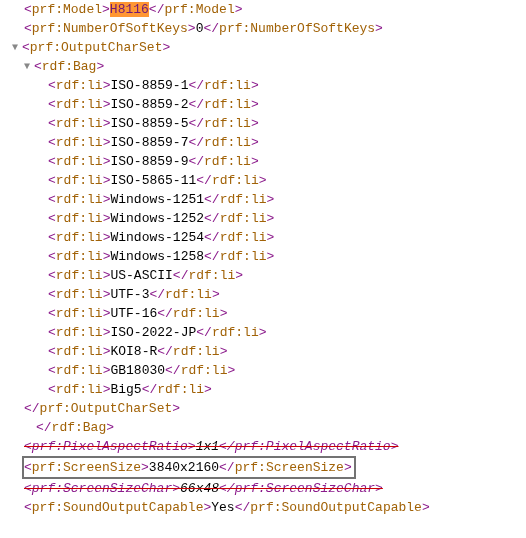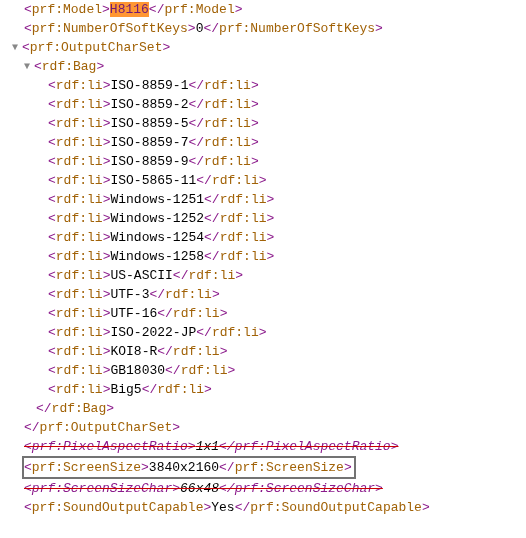--- a/index.html
+++ b/index.html
@@ -62,20 +62,20 @@
     <div class="line"><span class="indent" style="width:48px"></span><span class="punct">&lt;</span><span class="tag">rdf:li</span><span class="punct">&gt;</span><span class="text">Windows-1252</span><span class="punct">&lt;/</span><span class="tag">rdf:li</span><span class="punct">&gt;</span></div>
     <div class="line"><span class="indent" style="width:48px"></span><span class="punct">&lt;</span><span class="tag">rdf:li</span><span class="punct">&gt;</span><span class="text">Windows-1254</span><span class="punct">&lt;/</span><span class="tag">rdf:li</span><span class="punct">&gt;</span></div>
     <div class="line"><span class="indent" style="width:48px"></span><span class="punct">&lt;</span><span class="tag">rdf:li</span><span class="punct">&gt;</span><span class="text">Windows-1258</span><span class="punct">&lt;/</span><span class="tag">rdf:li</span><span class="punct">&gt;</span></div>
     <div class="line"><span class="indent" style="width:48px"></span><span class="punct">&lt;</span><span class="tag">rdf:li</span><span class="punct">&gt;</span><span class="text">US-ASCII</span><span class="punct">&lt;/</span><span class="tag">rdf:li</span><span class="punct">&gt;</span></div>
     <div class="line"><span class="indent" style="width:48px"></span><span class="punct">&lt;</span><span class="tag">rdf:li</span><span class="punct">&gt;</span><span class="text">UTF-3</span><span class="punct">&lt;/</span><span class="tag">rdf:li</span><span class="punct">&gt;</span></div>
     <div class="line"><span class="indent" style="width:48px"></span><span class="punct">&lt;</span><span class="tag">rdf:li</span><span class="punct">&gt;</span><span class="text">UTF-16</span><span class="punct">&lt;/</span><span class="tag">rdf:li</span><span class="punct">&gt;</span></div>
     <div class="line"><span class="indent" style="width:48px"></span><span class="punct">&lt;</span><span class="tag">rdf:li</span><span class="punct">&gt;</span><span class="text">ISO-2022-JP</span><span class="punct">&lt;/</span><span class="tag">rdf:li</span><span class="punct">&gt;</span></div>
     <div class="line"><span class="indent" style="width:48px"></span><span class="punct">&lt;</span><span class="tag">rdf:li</span><span class="punct">&gt;</span><span class="text">KOI8-R</span><span class="punct">&lt;/</span><span class="tag">rdf:li</span><span class="punct">&gt;</span></div>
     <div class="line"><span class="indent" style="width:48px"></span><span class="punct">&lt;</span><span class="tag">rdf:li</span><span class="punct">&gt;</span><span class="text">GB18030</span><span class="punct">&lt;/</span><span class="tag">rdf:li</span><span class="punct">&gt;</span></div>
     <div class="line"><span class="indent" style="width:48px"></span><span class="punct">&lt;</span><span class="tag">rdf:li</span><span class="punct">&gt;</span><span class="text">Big5</span><span class="punct">&lt;/</span><span class="tag">rdf:li</span><span class="punct">&gt;</span></div>
+    <div class="line"><span class="indent" style="width:24px"></span><span class="punct">&lt;/</span><span class="tag">prf:OutputCharSet</span><span class="punct">&gt;</span></div>
     <div class="line"><span class="indent" style="width:36px"></span><span class="punct">&lt;/</span><span class="tag">rdf:Bag</span><span class="punct">&gt;</span></div>
-    <div class="line"><span class="indent" style="width:24px"></span><span class="punct">&lt;/</span><span class="tag">prf:OutputCharSet</span><span class="punct">&gt;</span></div>
     <div class="line"><span class="indent" style="width:24px"></span><span class="strike">&lt;prf:PixelAspectRatio&gt;<span class="text">1x1</span>&lt;/prf:PixelAspectRatio&gt;</span></div>
     <div class="line"><span class="indent" style="width:24px"></span><span class="redbox"><span class="punct">&lt;</span><span class="tag">prf:ScreenSize</span><span class="punct">&gt;</span><span class="text">3840x2160</span><span class="punct">&lt;/</span><span class="tag">prf:ScreenSize</span><span class="punct">&gt;</span></span></div>
     <div class="line"><span class="indent" style="width:24px"></span><span class="strike">&lt;prf:ScreenSizeChar&gt;<span class="text">66x48</span>&lt;/prf:ScreenSizeChar&gt;</span></div>
     <div class="line"><span class="indent" style="width:24px"></span><span class="punct">&lt;</span><span class="tag">prf:SoundOutputCapable</span><span class="punct">&gt;</span><span class="text">Yes</span><span class="punct">&lt;/</span><span class="tag">prf:SoundOutputCapable</span><span class="punct">&gt;</span></div>
     <div class="line"><span class="indent" style="width:24px"></span></div>
   </div>
 
 </body></html>

